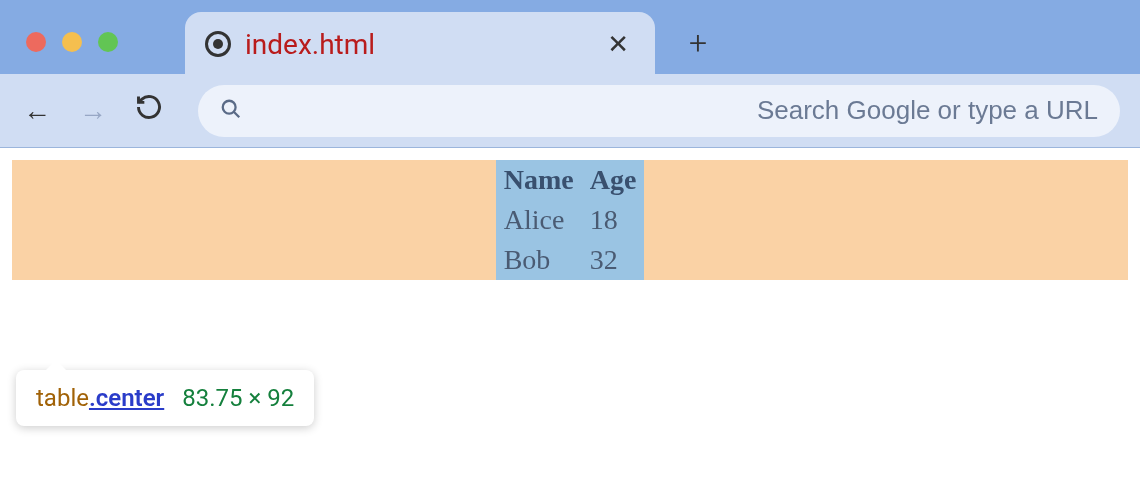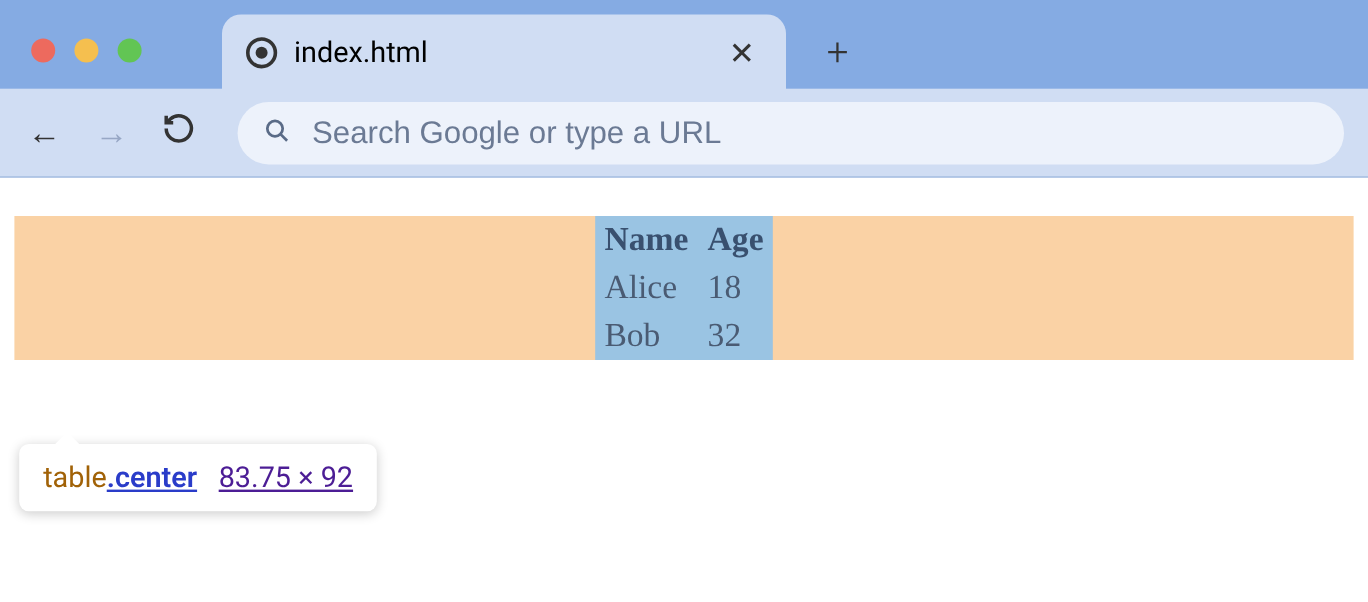--- a/index.html
+++ b/index.html
@@ -63,22 +63,22 @@
   flex-shrink: 0;
 }
 .tab-favicon::before {
   content: "";
   width: 10px;
   height: 10px;
   background: #333;
   border-radius: 50%;
 }
 .tab-title {
-  font-size: 24px;
-  color: #000000;
+  font-size: 28px;
+  color: #b91c1c;
   flex: 1;
 }
 .tab-close {
   font-size: 26px;
   color: #333;
   cursor: pointer;
   padding: 4px 8px;
 }
 .new-tab {
   font-size: 32px;
@@ -119,33 +119,33 @@
   margin-left: 10px;
 }
 .search-icon svg { width: 22px; height: 22px; }
 .omnibox-input {
   border: none;
   background: transparent;
   font-size: 26px;
   color: #14532d;
   flex: 1;
   outline: none;
+  text-align: right;
 }
 .omnibox-input::placeholder { color: #6b7a94; }
 
 
 .page-content {
   padding: 12px 12px 0 12px;
 }
 .highlight-wrap {
   background: #fad2a5;
   padding: 0;
   display: flex;
   justify-content: center;
-  margin-top: 20px;
 }
 .data-table {
   background: #9ac4e3;
   border-collapse: collapse;
   font-family: Georgia, 'Times New Roman', serif;
   font-size: 28px;
   color: #4a5b73;
 }
 .data-table th {
   font-weight: bold;
@@ -176,21 +176,21 @@
   content: "";
   position: absolute;
   top: -10px;
   left: 30px;
   border-left: 10px solid transparent;
   border-right: 10px solid transparent;
   border-bottom: 10px solid #fff;
 }
 .tt-selector .tag { color: #a16207; font-weight: 400; margin-top: 44px; }
 .tt-selector .cls { color: #2a3cc9; font-weight: 600; text-decoration: underline; }
-.tt-dims { color: #4c1d95; text-decoration: underline; }
+.tt-dims { color: #15803d; }
 </style>
 </head>
 <body>
 
 <div class="browser-top">
   <div class="window-controls">
     <div class="wc-dot wc-red"></div>
     <div class="wc-dot wc-yellow"></div>
     <div class="wc-dot wc-green"></div>
   </div>

